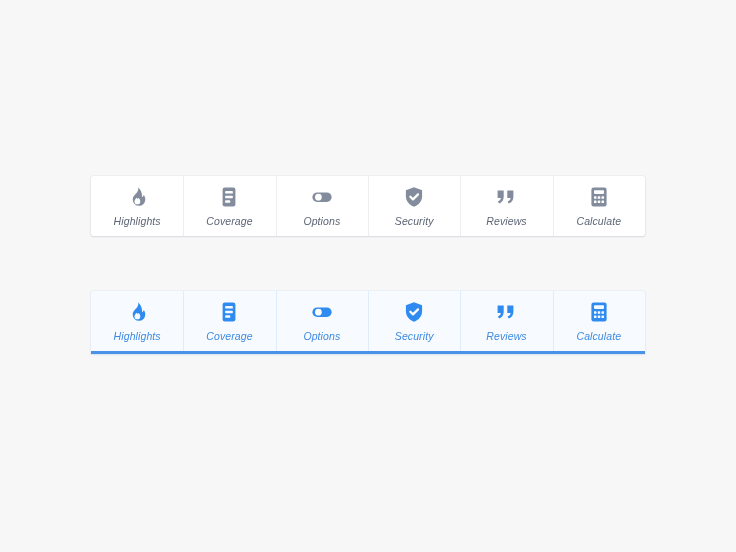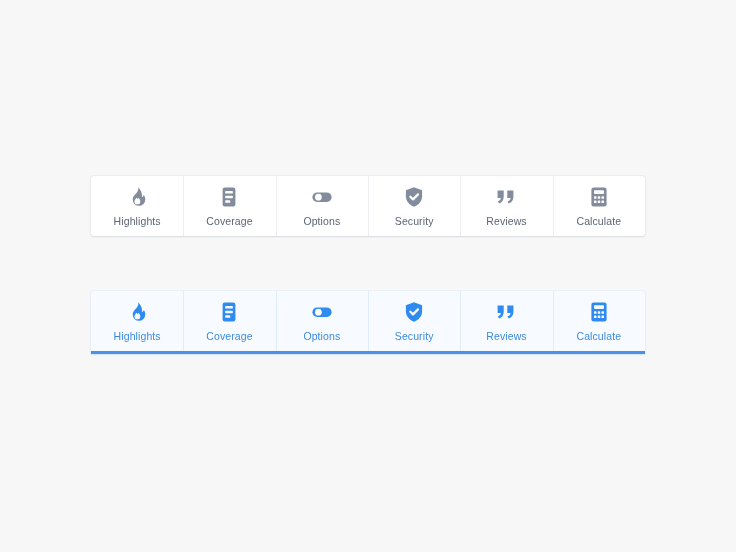--- a/index.html
+++ b/index.html
@@ -53,20 +53,21 @@
   .tab {
     position: relative;
     flex: 1 1 0;
     display: flex;
     flex-direction: column;
     align-items: center;
     justify-content: center;
     height: 60px;
     box-sizing: border-box;
     cursor: pointer;
+    font-style: italic;
   }
 
   .tab + .tab::before {
     content: "";
     position: absolute;
     left: 0;
     top: 0;
     bottom: 0;
     width: 1px;
     background: #eceef1;

